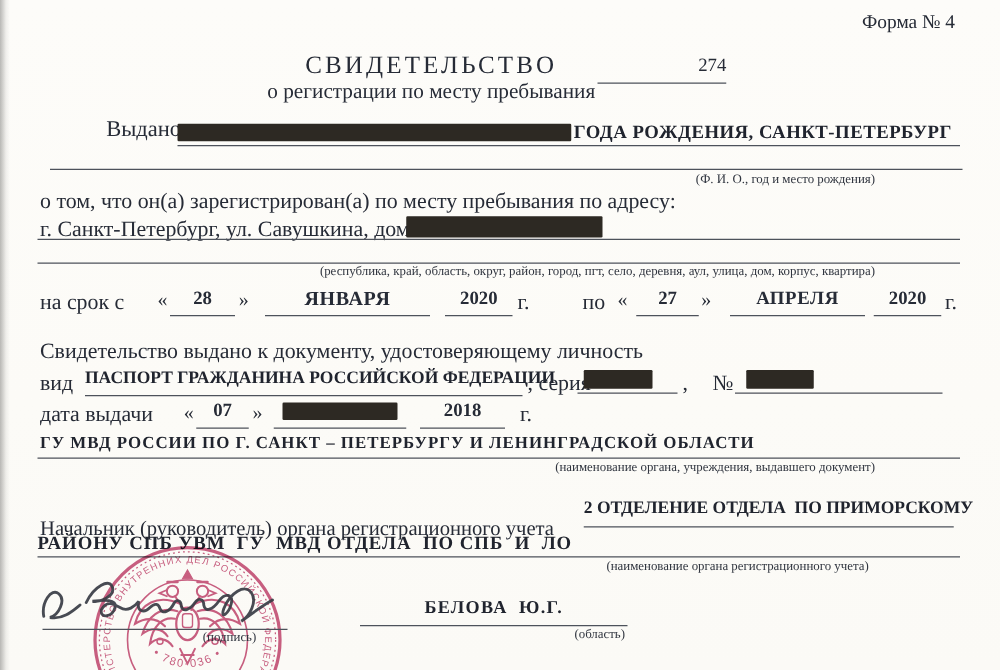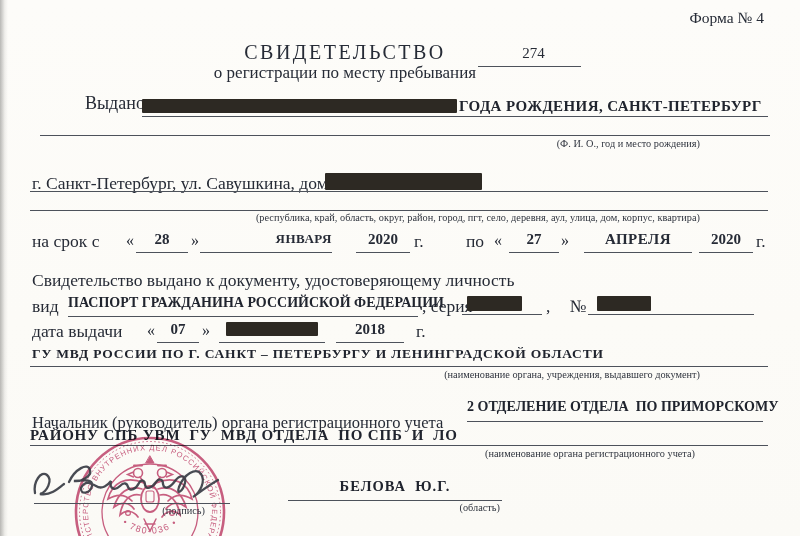--- a/index.html
+++ b/index.html
@@ -20,42 +20,43 @@
   .sig{position:absolute;left:28px;top:452px;z-index:4;}
 </style>
 </head>
 <body>
 
 <div class="page">
 
   <div class="t" style="right:36px;top:9px;font-size:15.5px;">Форма № 4</div>
 
   <div class="t center" style="left:165px;top:41px;width:360px;font-size:20px;letter-spacing:2.5px;">СВИДЕТЕЛЬСТВО</div>
-  <div class="cell" style="left:478px;top:45px;width:95px;height:21px;text-align:center;padding-left:8px;font-size:15px;">274</div>
+  <div class="cell" style="left:478px;top:45px;width:95px;height:21px;text-align:right;padding-left:8px;font-size:15px;">274</div>
   <div class="t center" style="left:165px;top:63px;width:360px;font-size:17px;">о регистрации по месту пребывания</div>
 
   <div class="t" style="left:85px;top:93px;font-size:18px;">Выдано</div>
   <div class="redact" style="left:142px;top:99px;width:315px;height:14px;"></div>
   <div class="t b" style="left:459px;top:98px;font-size:15px;letter-spacing:.4px;color:#20242e;">ГОДА РОЖДЕНИЯ, САНКТ-ПЕТЕРБУРГ</div>
   <div class="rule" style="left:142px;top:115.5px;width:626px;"></div>
   <div class="rule" style="left:40px;top:135px;width:730px;"></div>
   <div class="cap" style="left:100px;top:137.5px;width:600px;">(Ф. И. О., год и место рождения)</div>
 
+  <div class="t" style="left:32px;top:150px;font-size:17.5px;">о том, что он(а) зарегистрирован(а) по месту пребывания по адресу:</div>
 
   <div class="t" style="left:32px;top:173px;font-size:17.5px;">г. Санкт-Петербург, ул. Савушкина, дом</div>
   <div class="redact" style="left:325px;top:173px;width:157px;height:17px;"></div>
   <div class="rule" style="left:30px;top:191px;width:738px;"></div>
   <div class="rule" style="left:30px;top:209.5px;width:738px;"></div>
   <div class="cap" style="left:100px;top:212px;width:600px;">(республика, край, область, округ, район, город, пгт, село, деревня, аул, улица, дом, корпус, квартира)</div>
 
   <div class="t" style="left:32px;top:231px;font-size:17.5px;">на срок с</div>
   <div class="t" style="left:126px;top:232px;font-size:16px;">«</div>
   <div class="cell b" style="left:136px;top:231px;width:52px;height:21px;font-size:15px;">28</div>
   <div class="t" style="left:191px;top:232px;font-size:16px;">»</div>
-  <div class="cell b" style="left:200px;top:231px;width:132px;height:21px;font-size:13px;letter-spacing:.5px;text-align:right;">ЯНВАРЯ</div>
+  <div class="cell b" style="left:212px;top:231px;width:132px;height:21px;font-size:16px;letter-spacing:.5px;">ЯНВАРЯ</div>
   <div class="cell b" style="left:356px;top:231px;width:54px;height:21px;font-size:15px;">2020</div>
   <div class="t" style="left:414px;top:231px;font-size:17.5px;">г.</div>
   <div class="t" style="left:466px;top:231px;font-size:17.5px;">по</div>
   <div class="t" style="left:494px;top:232px;font-size:16px;">«</div>
   <div class="cell b" style="left:509px;top:231px;width:50px;height:21px;font-size:15px;">27</div>
   <div class="t" style="left:561px;top:232px;font-size:16px;">»</div>
   <div class="cell b" style="left:584px;top:231px;width:108px;height:21px;font-size:15px;letter-spacing:.5px;">АПРЕЛЯ</div>
   <div class="cell b" style="left:699px;top:231px;width:54px;height:21px;font-size:15px;">2020</div>
   <div class="t" style="left:756px;top:231px;font-size:17.5px;">г.</div>
 

